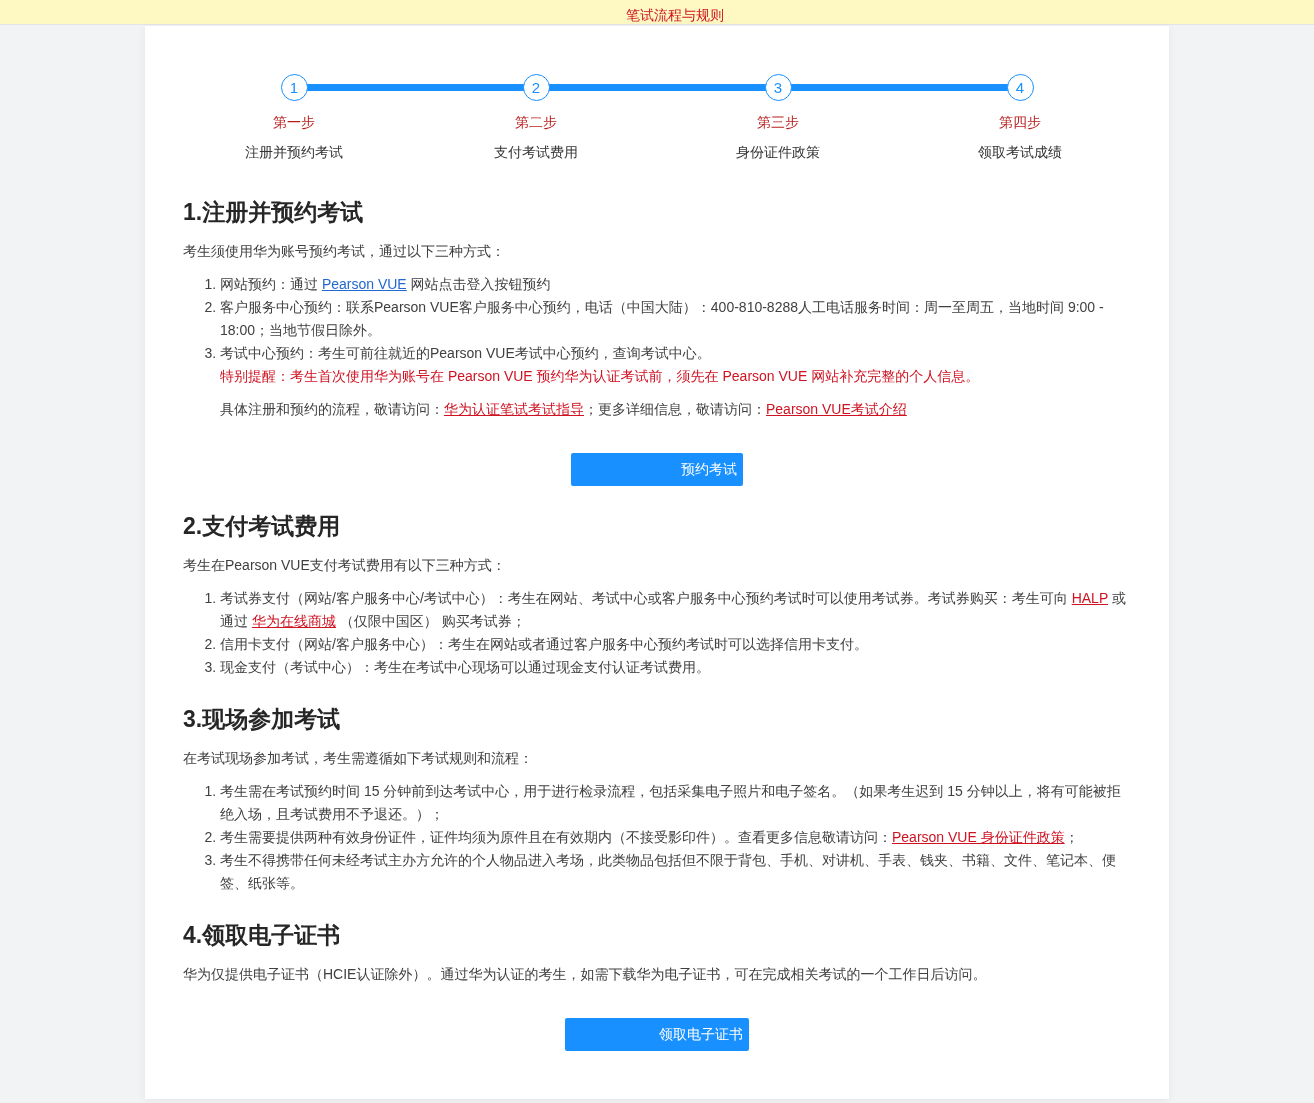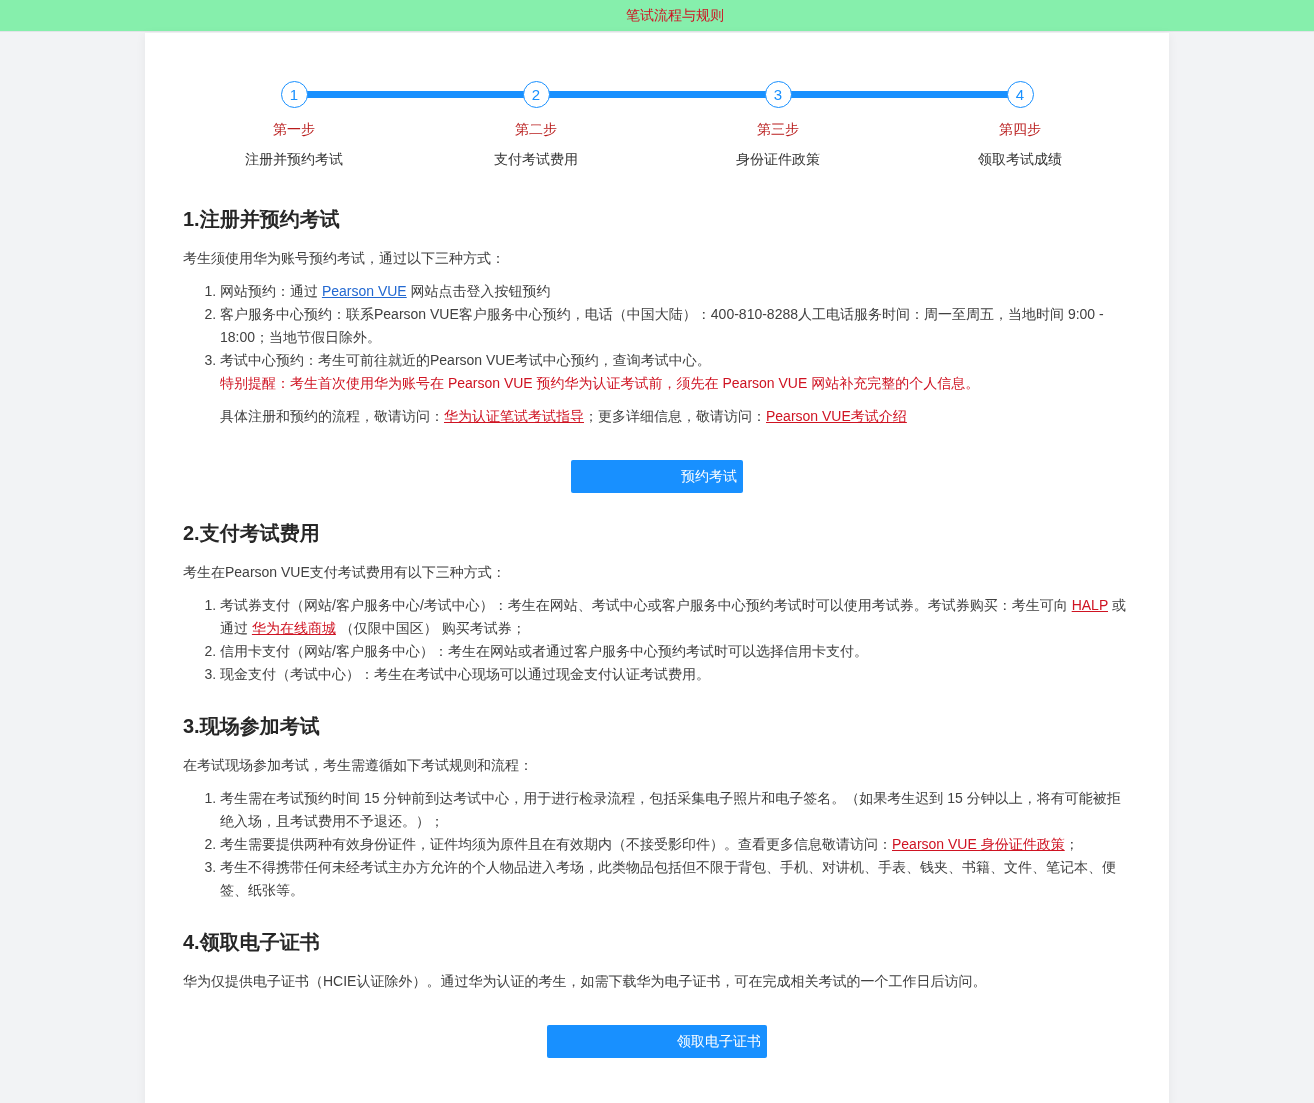--- a/index.html
+++ b/index.html
@@ -11,21 +11,21 @@
   html,body{margin:0;padding:0;}
   body{
     width:1314px;height:1103px;
     background:#f2f3f5;
     font-family:"Liberation Sans","DejaVu Sans",sans-serif;
     color:#404040;
     overflow:hidden;
   }
   
   .topbar{
-    height:32px;background:#86efac;border-bottom:1px solid #e2e4e8;padding-left:36px;
+    height:25px;background:#fef9c3;border-bottom:1px solid #e2e4e8;padding-left:36px;
   }
   .tabs{width:1024px;margin:0 auto;display:flex;height:100%;}
   .tab{
     flex:1;text-align:center;line-height:30px;font-size:14px;color:#333;
     cursor:pointer;
   }
   .tab.active{color:var(--red);}
   
   .card{
     width:1024px;min-height:1064px;margin:1px auto 0;
@@ -44,39 +44,39 @@
     width:27px;height:27px;border-radius:50%;
     background:#fff;border:1px solid var(--blue);color:var(--blue);
     font-size:15px;line-height:25px;text-align:center;
     margin:0 auto;
   }
   .step-label{margin-top:13px;font-size:14px;color:#b91c1c;}
   .step-name{margin-top:12px;font-size:14px;color:#333;}
   
   .content{padding:0 38px;font-size:14px;line-height:23px;}
   .section-title{
-    font-size:20px;font-weight:bold;color:#262626;
+    font-size:23px;font-weight:bold;color:#262626;
     margin:28px 0 16px;line-height:24px;
   }
   .section-title:first-child{margin-top:16px;}
   .content p{margin:0 0 10px;}
   ol{margin:0;padding-left:37px;}
   li{margin:0;padding:0;}
   .indent{margin-left:37px;}
   .red-text{color:var(--red);}
   a{cursor:pointer;text-decoration:underline;}
   a.blue-link{color:var(--link-blue);}
   a.red-link{color:var(--red);}
   .btn{
     display:block;margin:32px auto 8px;border:none;border-radius:2px;
     background:var(--blue);color:#fff;font-size:14px;height:33px;
     cursor:pointer;font-family:inherit;text-align:right;
   }
   .btn-book{width:172px;}
-  .btn-cert{width:220px;}
+  .btn-cert{width:184px;}
 </style>
 </head>
 <body>
 
 <header class="topbar">
   <div class="tabs">
     <div class="tab active">笔试流程与规则</div>
   </div>
 </header>
 

